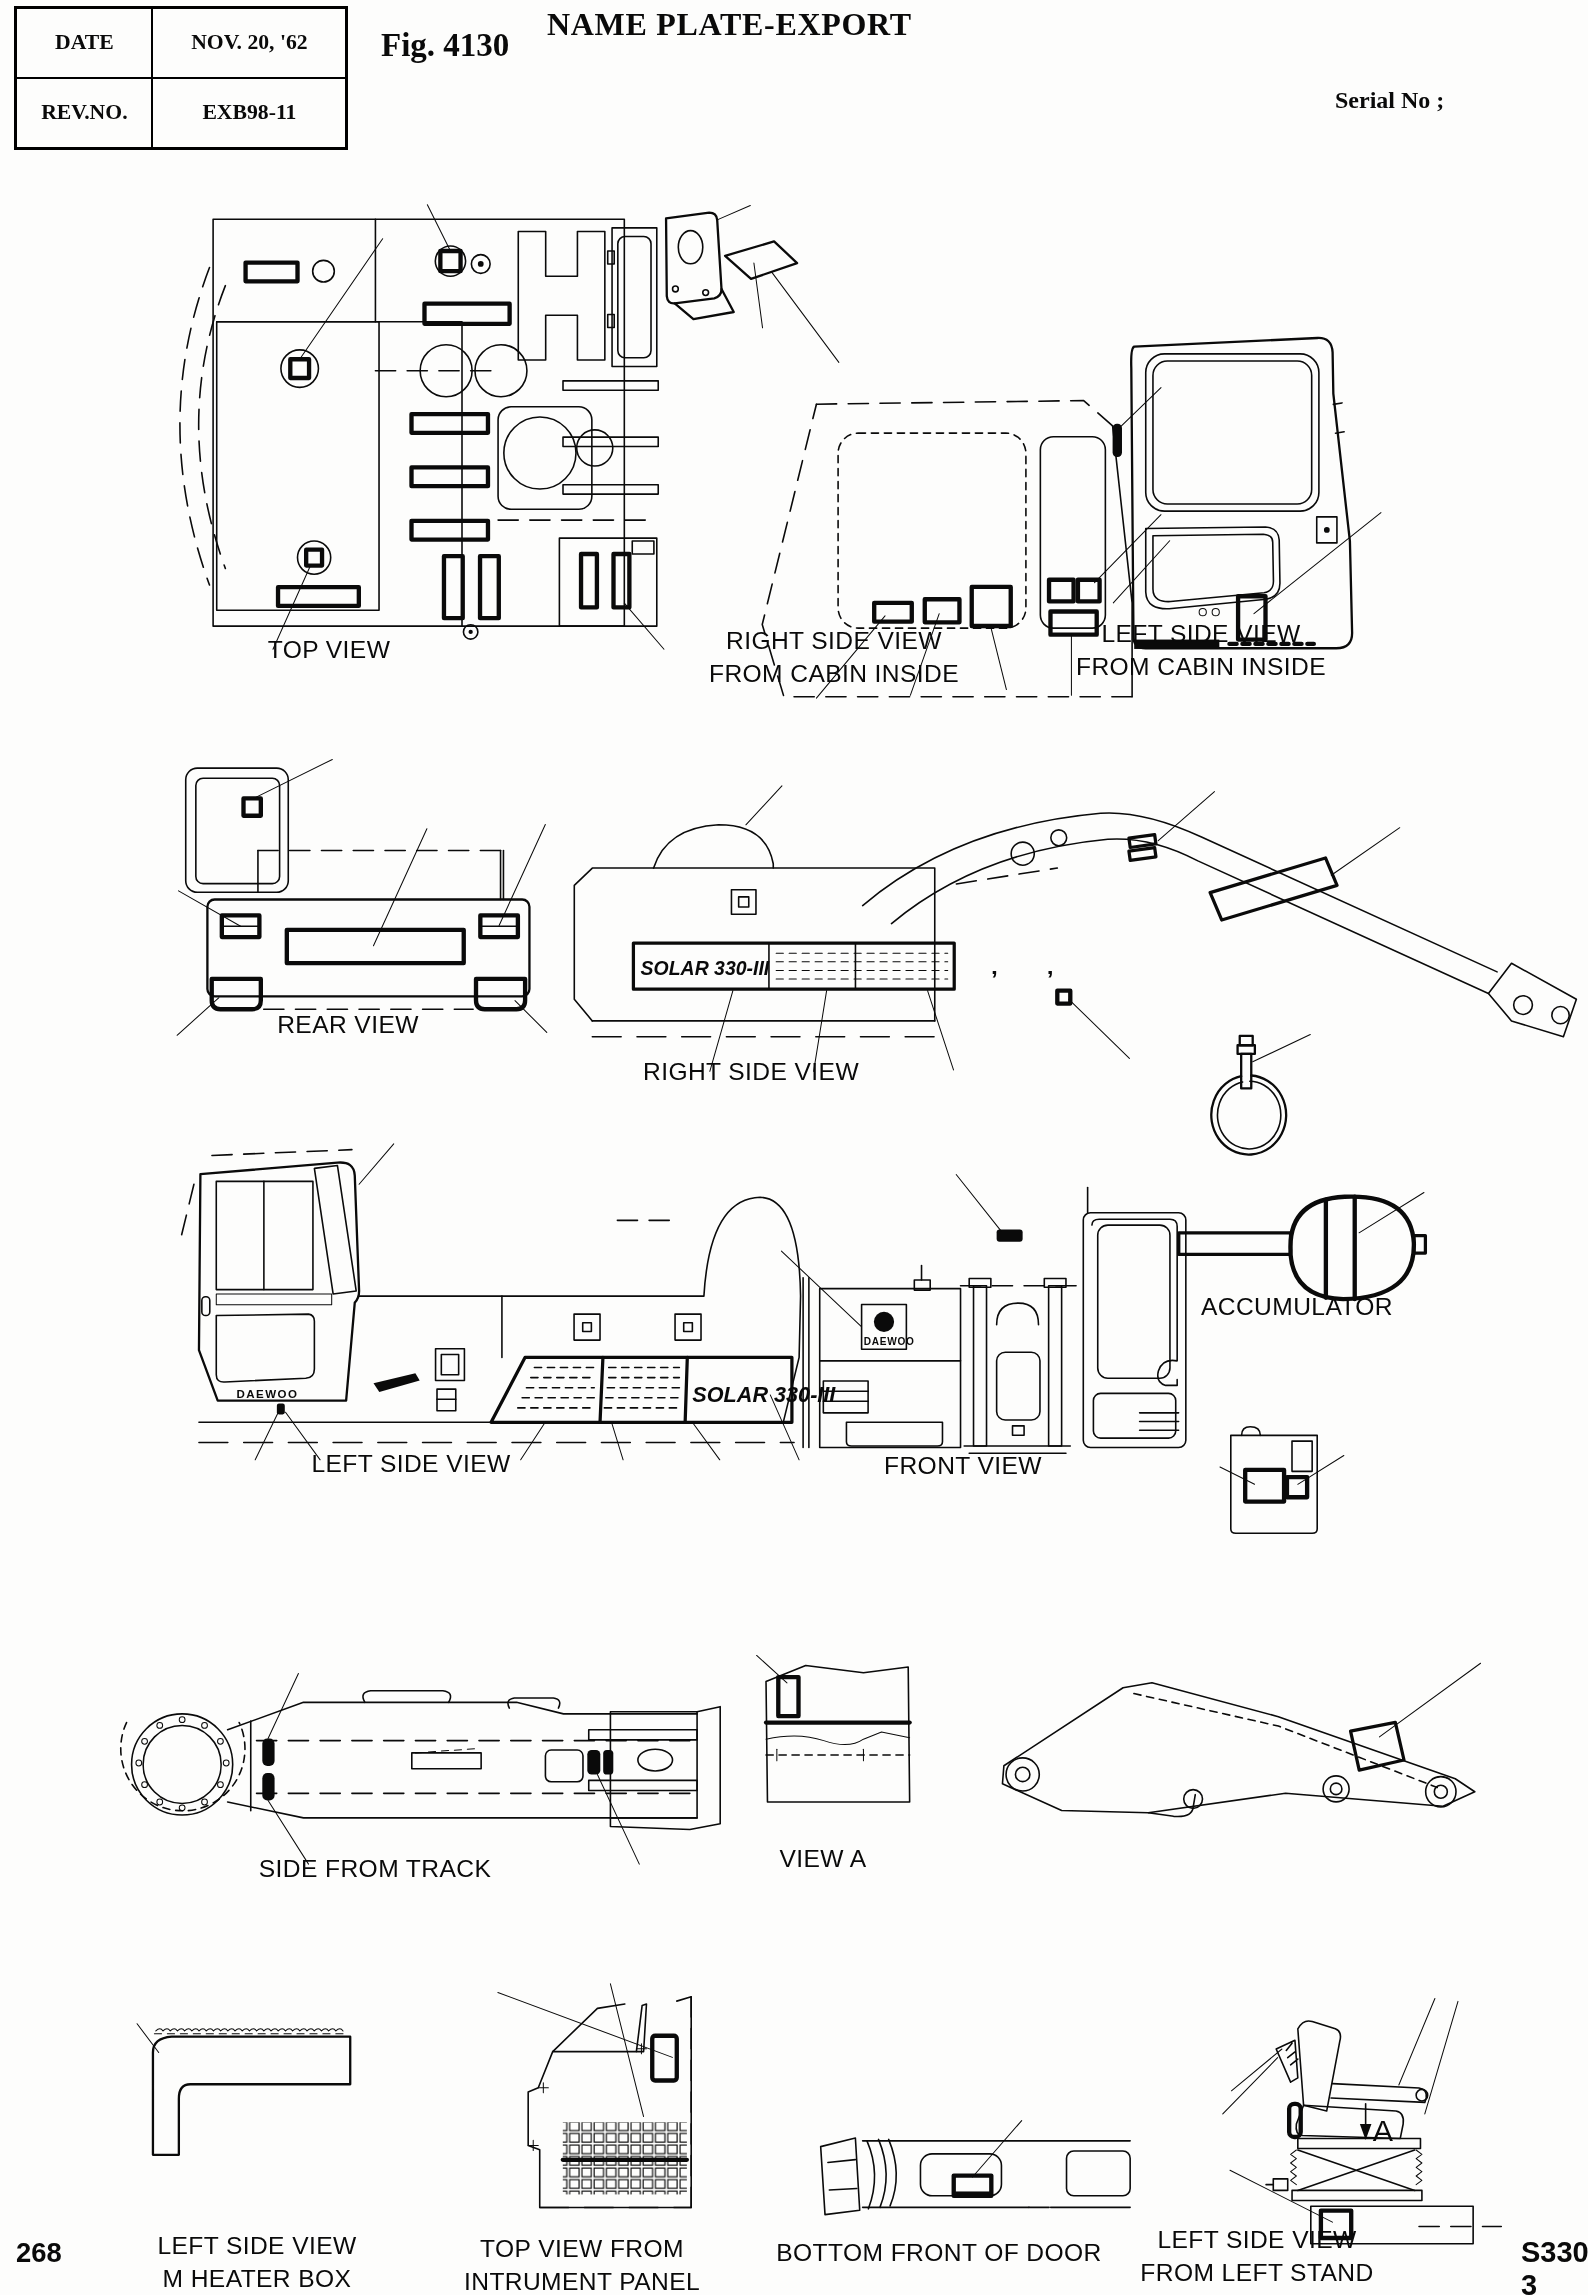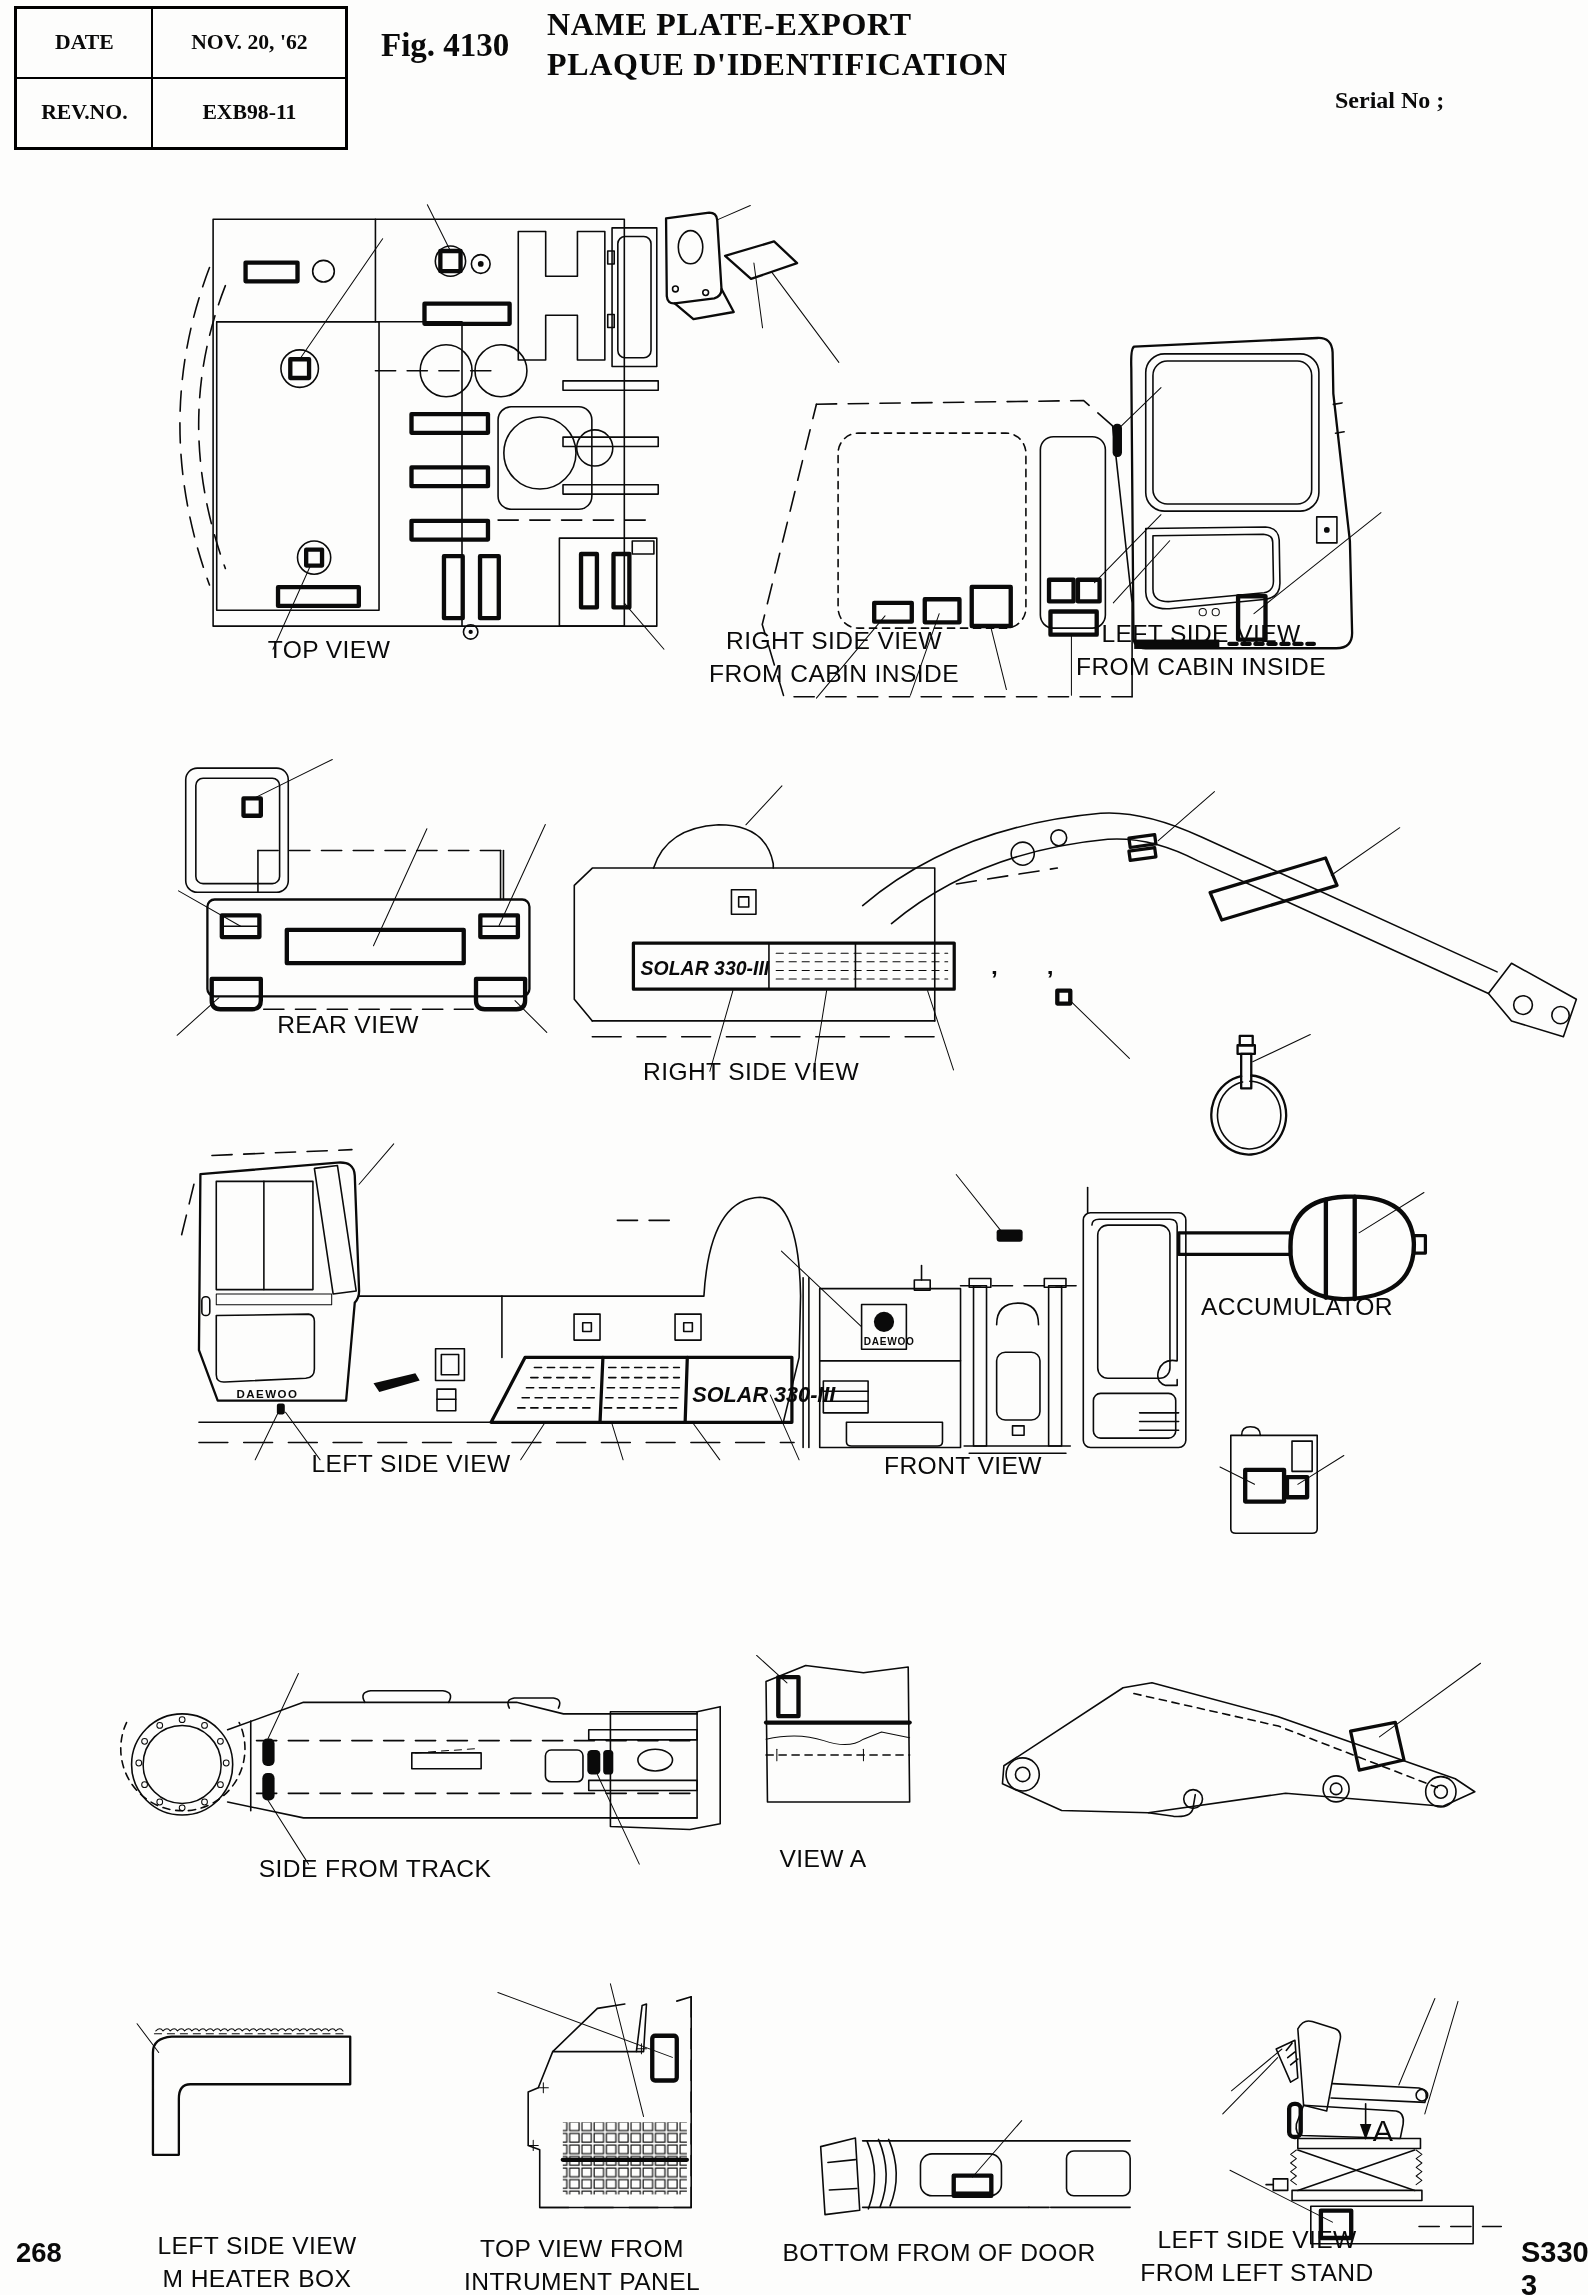--- a/index.html
+++ b/index.html
@@ -62,21 +62,20 @@
       <td style="width:166px">NOV. 20, '62</td>
     </tr>
     <tr>
       <td>REV.NO.</td>
       <td>EXB98-11</td>
     </tr>
   </tbody>
     </table>
   <div class="figno">Fig. 4130</div>
   <div class="title1">NAME PLATE-EXPORT</div>
-  <div class="title2">PLAQUE D'IDENTIFICATION</div>
   <div class="serial">Serial No ;</div>
 
   <svg style="left:159px;top:199px" width="505" height="451" viewBox="0 0 700 625">
     <path class="ln dash" d="M70,95 Q-12,310 70,535"></path>
     <path class="ln dash" d="M92,120 Q18,310 92,512"></path>
     <path class="ln" d="M75,28 H645 V592 H75 Z"></path>
     <path class="ln" d="M300,28 V170 H80"></path>
     <rect class="ln b" x="120" y="88" width="72" height="26"></rect>
     <circle class="ln" cx="228" cy="100" r="15"></circle>
     <rect class="ln" x="80" y="170" width="225" height="400"></rect>
@@ -513,21 +512,21 @@
   </div>
   <div class="cap" style="left:257px;top:2230px">
     <div>LEFT SIDE VIEW</div>
     <div>M HEATER BOX</div>
   </div>
   <div class="cap" style="left:582px;top:2233px">
     <div>TOP VIEW FROM</div>
     <div>INTRUMENT PANEL</div>
   </div>
   <div class="cap" style="left:939px;top:2237px">
-    <div>BOTTOM FROM OF DOOR</div>
+    <div>BOTTOM FRONT OF DOOR</div>
   </div>
   <div class="cap" style="left:1257px;top:2224px">
     <div>LEFT SIDE VIEW</div>
     <div>FROM LEFT STAND</div>
   </div>
 
   <div class="footpage">268</div>
   <div class="footcode">S330-3</div>
 </div>
 

